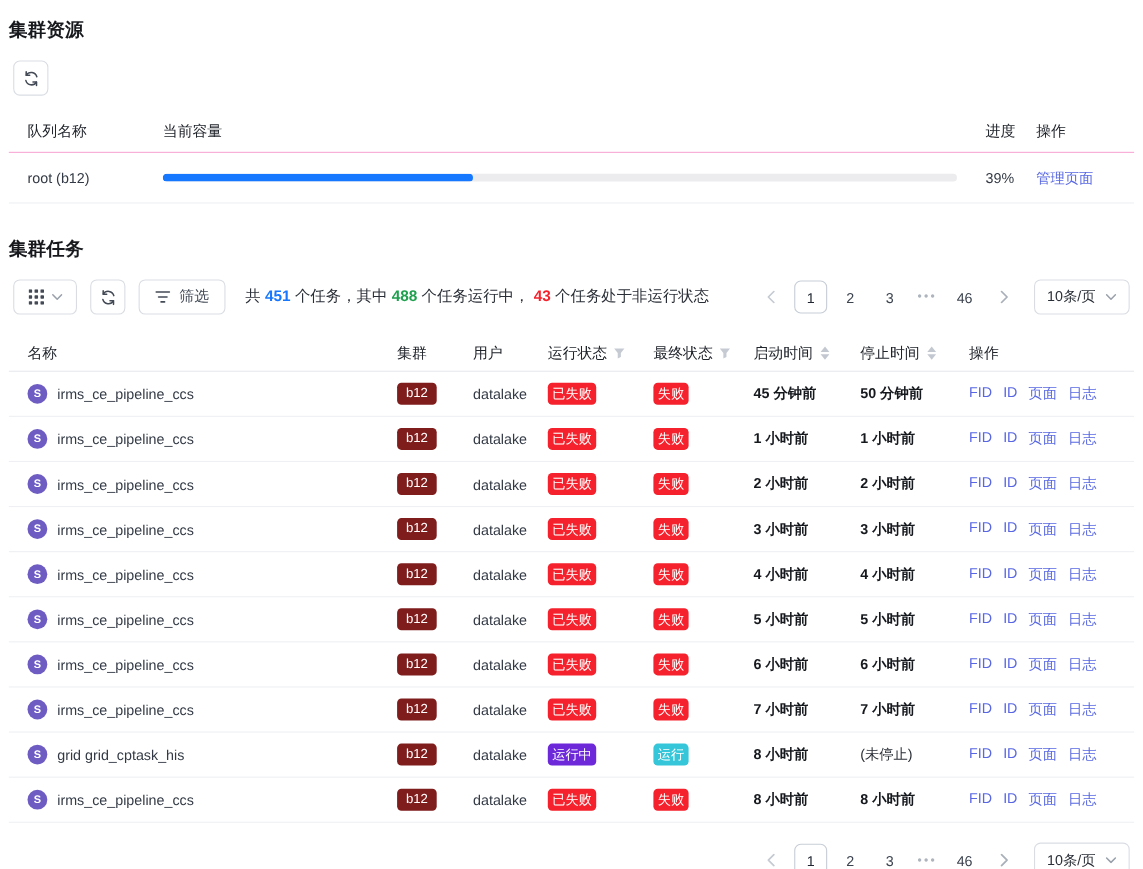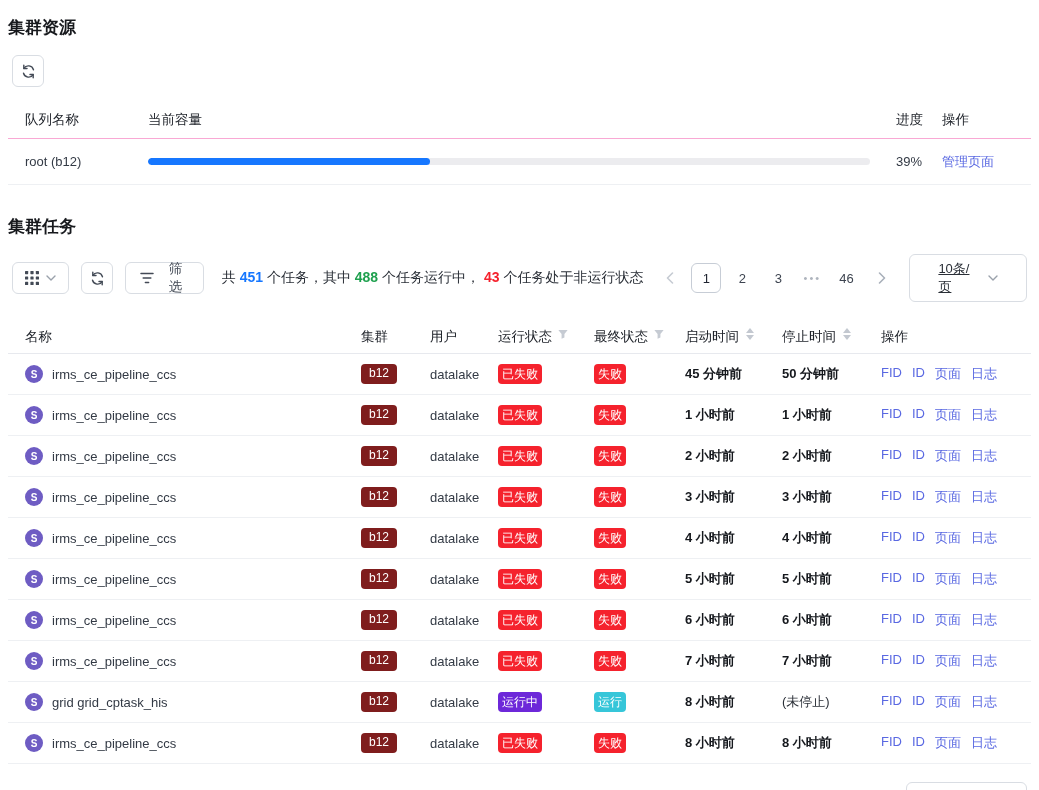--- a/index.html
+++ b/index.html
@@ -49,34 +49,34 @@
   .pager{display:flex;align-items:center;gap:6px;margin-left:auto}
   .pg-btn{
     min-width:30px;height:30px;display:inline-flex;align-items:center;justify-content:center;
     font-size:13px;color:#3d4450;cursor:pointer;border-radius:6px;padding:0 4px;
   }
   .pg-btn.active{border:1px solid #c7cdd6;color:#1f2430;font-weight:500}
   .pg-arrow{color:#c6cbd3}
   .pg-arrow.next{color:#a9b0ba}
   .pg-ellipsis{color:#aeb4bd;font-size:11px;letter-spacing:2px;min-width:26px;text-align:center}
   .size-select{
-    height:48px;border:1px solid #d9dde3;border-radius:6px;background:#fff;
-    display:inline-flex;align-items:center;gap:9px;padding:0 28px;
-    font-size:13px;color:#2a2f37;cursor:pointer;margin-left:6px;text-decoration:underline;
+    height:32px;border:1px solid #d9dde3;border-radius:6px;background:#fff;
+    display:inline-flex;align-items:center;gap:9px;padding:0 11px;
+    font-size:13px;color:#2a2f37;cursor:pointer;margin-left:6px;
   }
   .chev{color:#9aa1ab;display:inline-flex}
 
   
   .tasks-header,.trow{
     display:grid;
     grid-template-columns:336px 69px 68px 96px 91px 97px 99px 1fr;
     align-items:center;padding:0 17px;
   }
   .tasks-header{height:34px;border-bottom:1px solid #e7e9ee;font-size:13.5px;font-weight:500;color:#20242b}
-  .th{display:flex;gap:5px}
+  .th{display:flex;align-items:center;gap:5px}
   .trow{height:41px;border-bottom:1px solid #eef0f3}
   .name-cell{display:flex;align-items:center;gap:9px}
   .avatar{
     width:18px;height:18px;border-radius:50%;background:#6e5cc3;color:#fff;
     font-size:10px;font-weight:700;display:inline-flex;align-items:center;justify-content:center;flex:0 0 18px;
   }
   .task-name{color:#333a45}
   .tag-cluster{
     display:inline-block;background:#7f1d1d;color:#fff;font-size:12px;
     padding:3px 8px;border-radius:4px;line-height:1.1;

